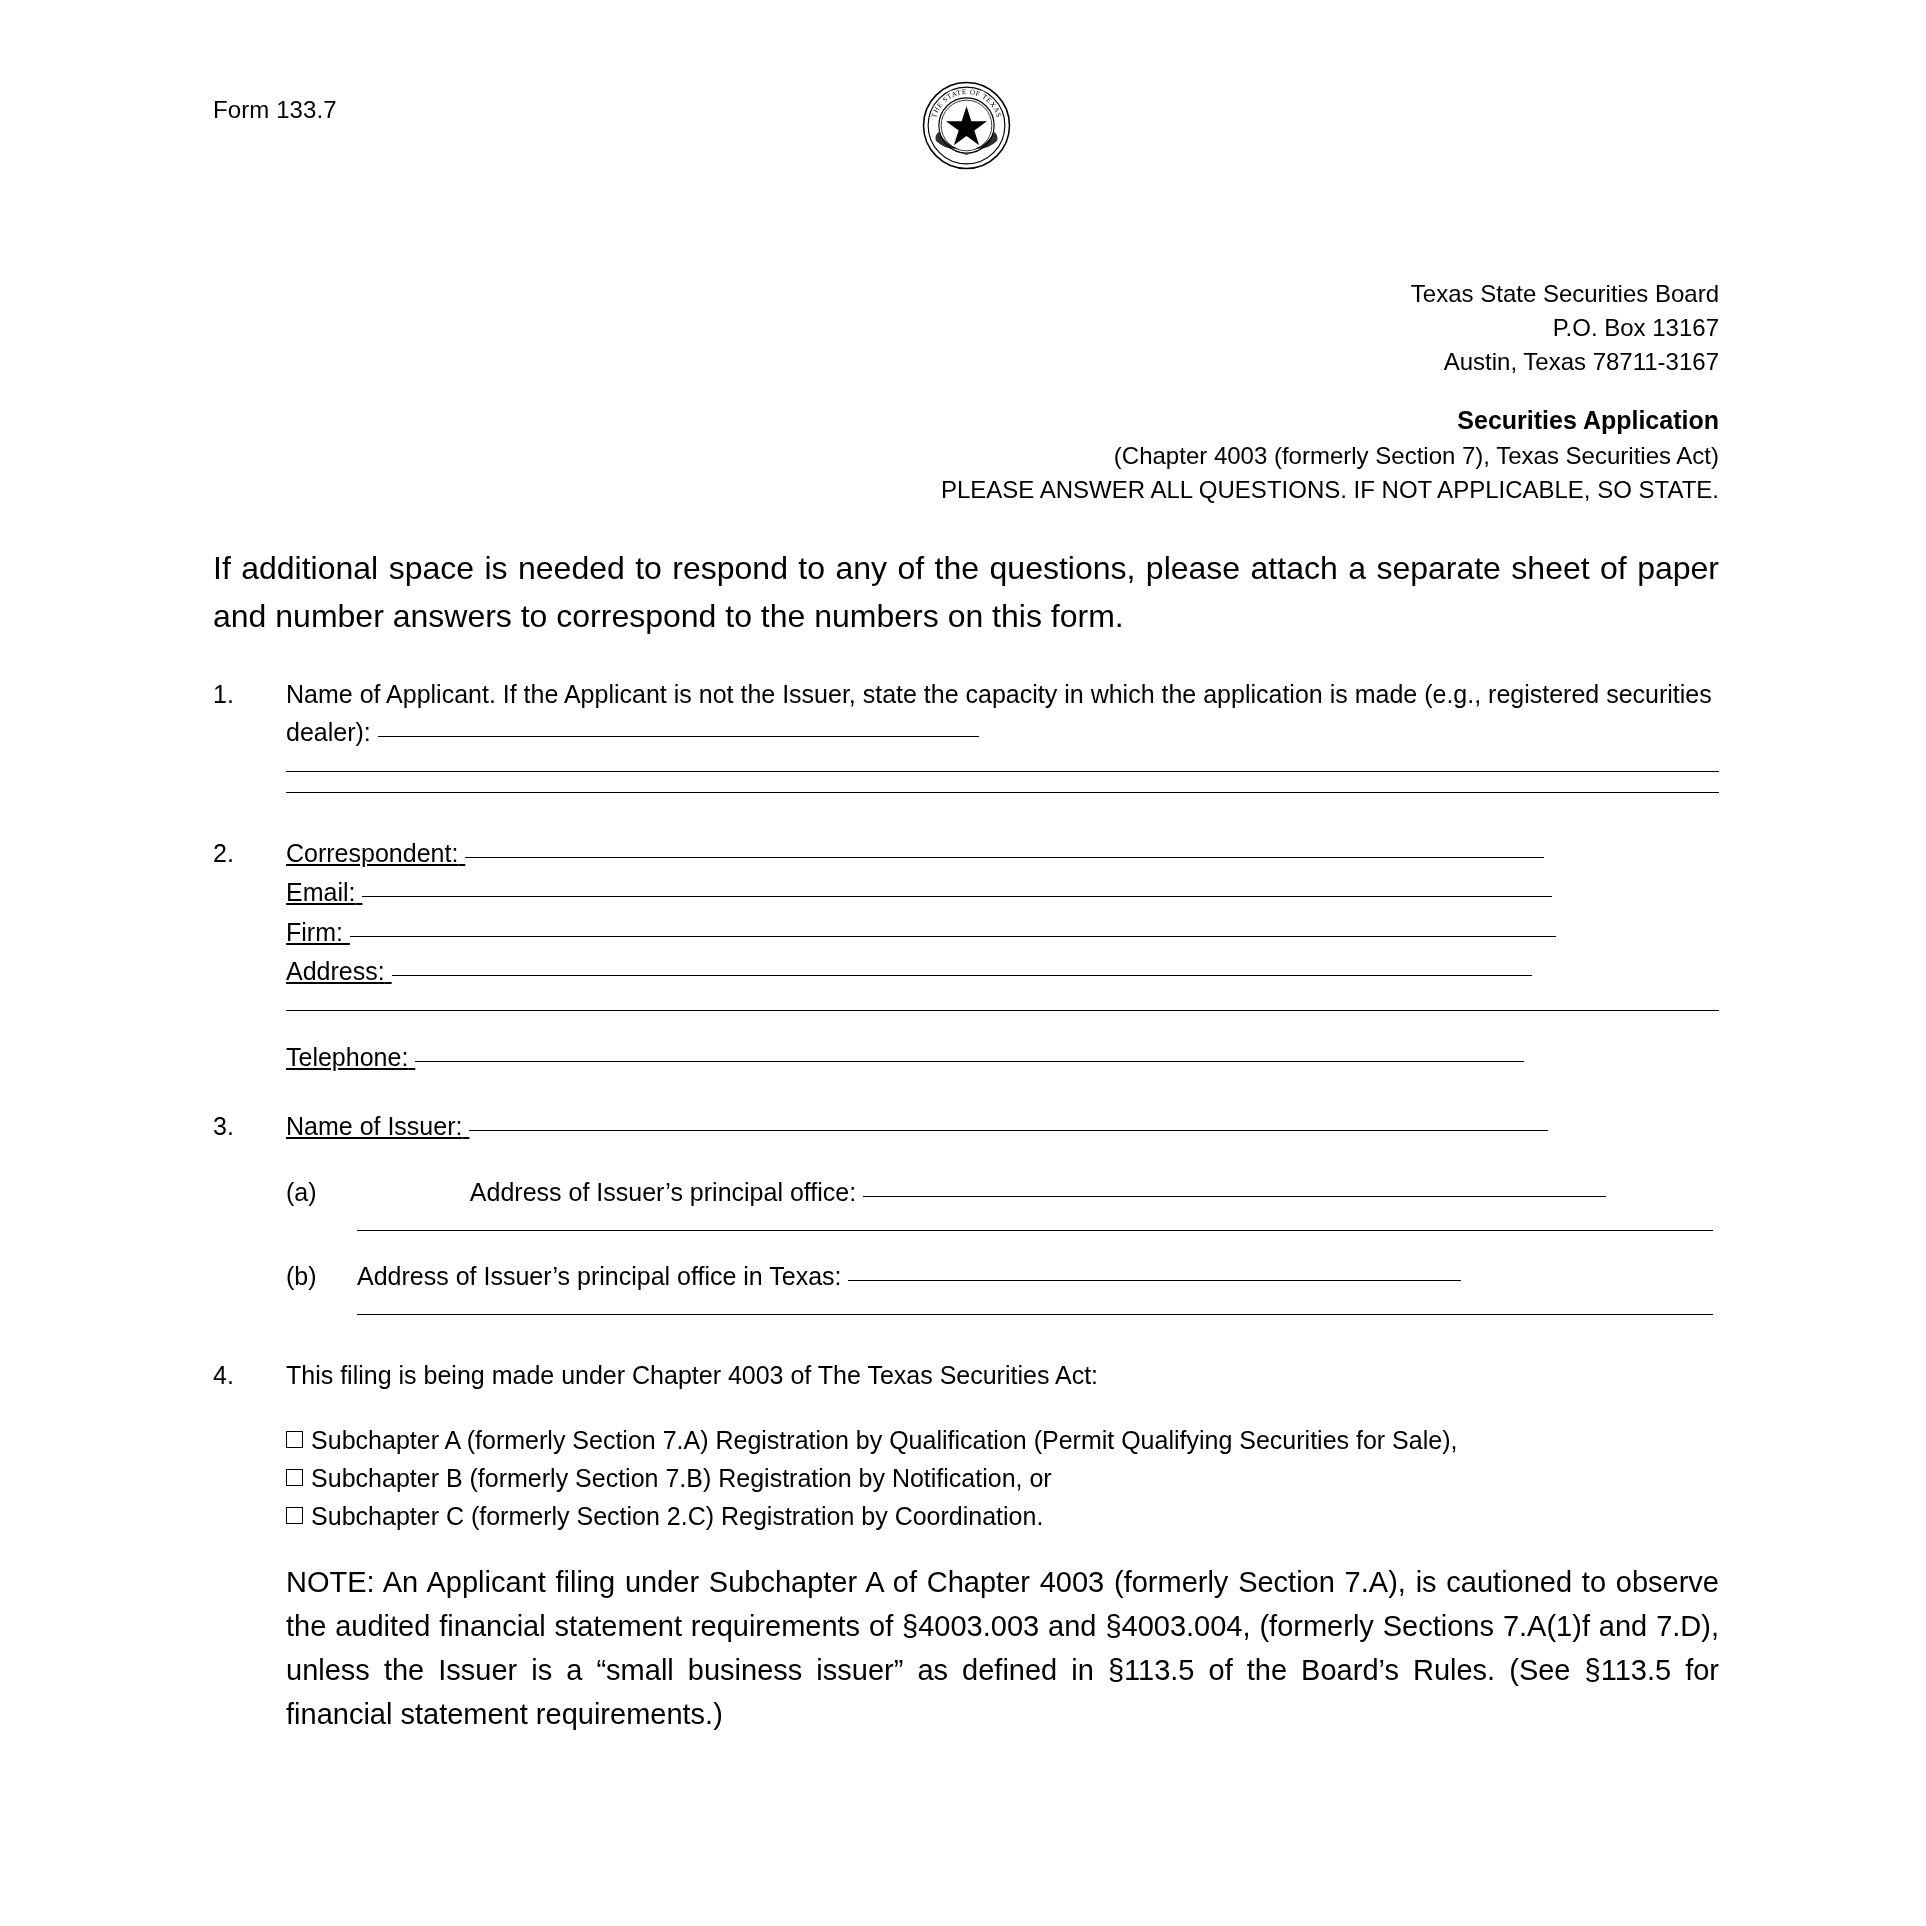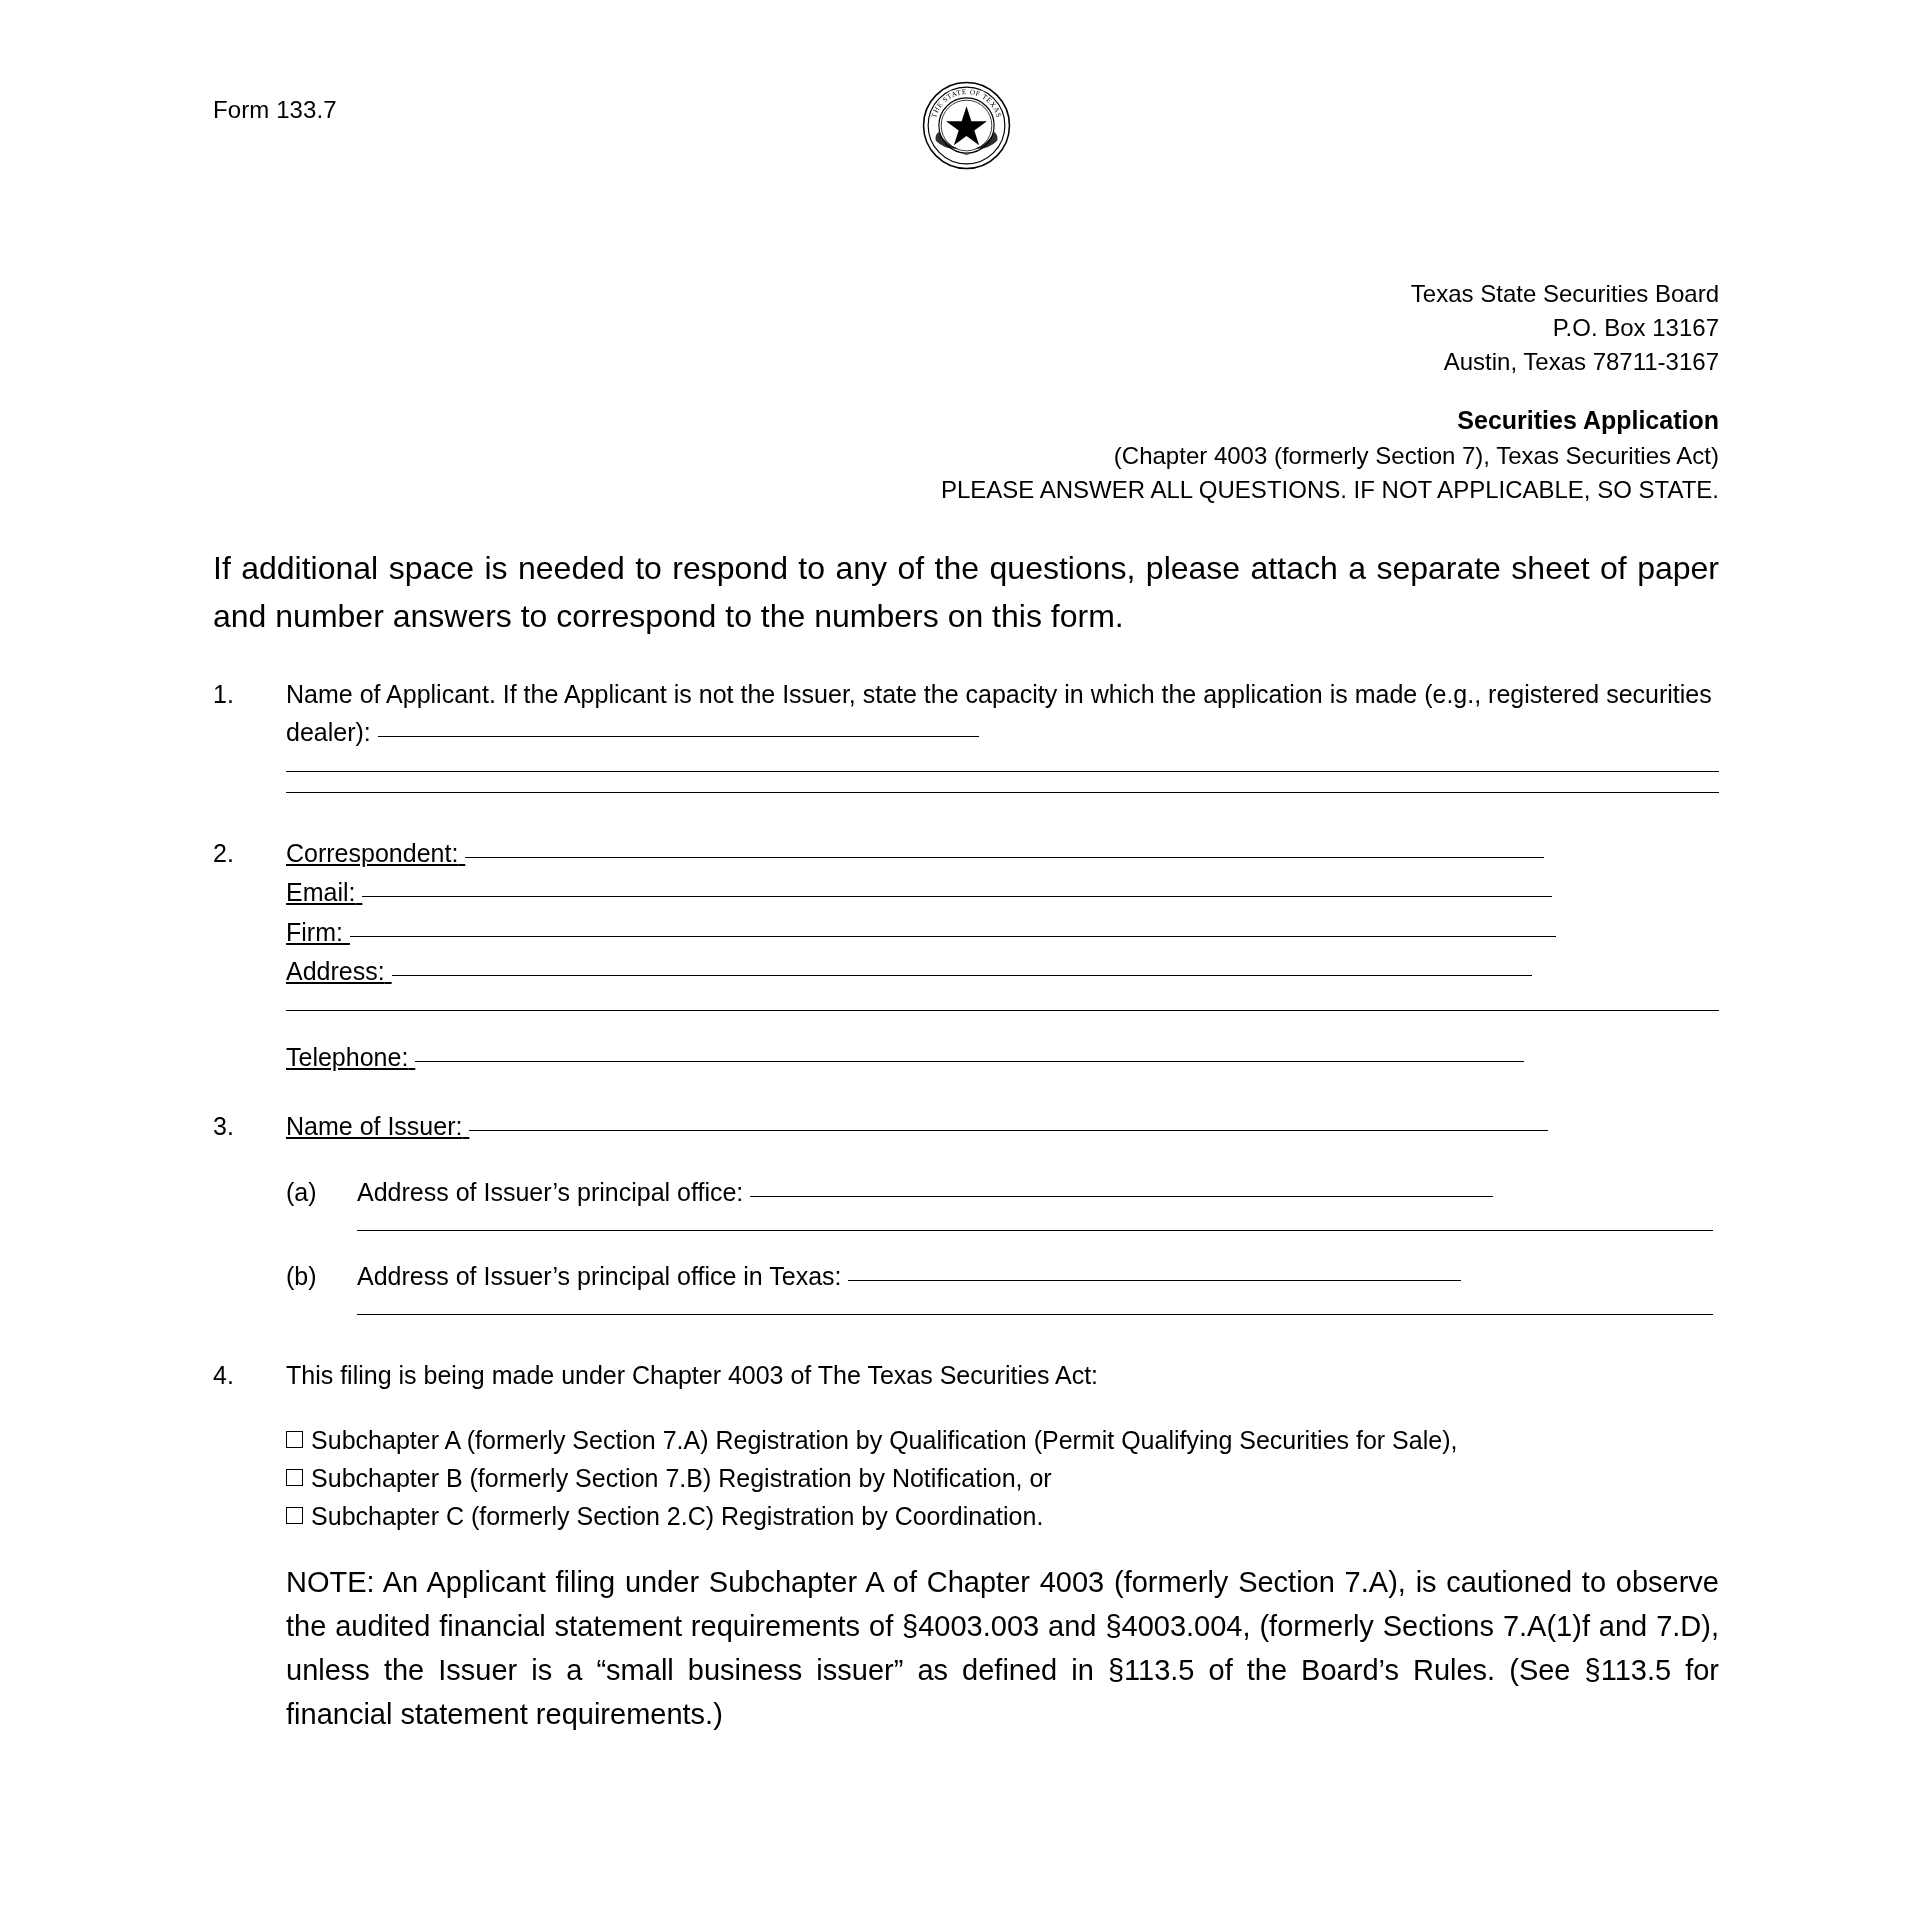--- a/index.html
+++ b/index.html
@@ -241,21 +241,21 @@
         <div class="q-body">
           <div class="lbl-row">
             <span>Name of Issuer:</span>
             <span class="rule" style="width:1079px;"></span>
           </div>
 
           <div class="gap-md"></div>
 
           <div class="sub-item">
             <span class="sub-label">(a)</span>
-            <span class="sub-body" style="display:block;">
+            <span class="sub-body" style="display:block;text-align:center;">
               <span>Address of Issuer’s principal office:</span>
               <span class="rule" style="width:743px;"></span>
               <span class="rule" style="display:block;width:1356px;margin-top:18.5px;"></span>
             </span>
           </div>
 
           <div class="gap-md"></div>
 
           <div class="sub-item">
             <span class="sub-label">(b)</span>

